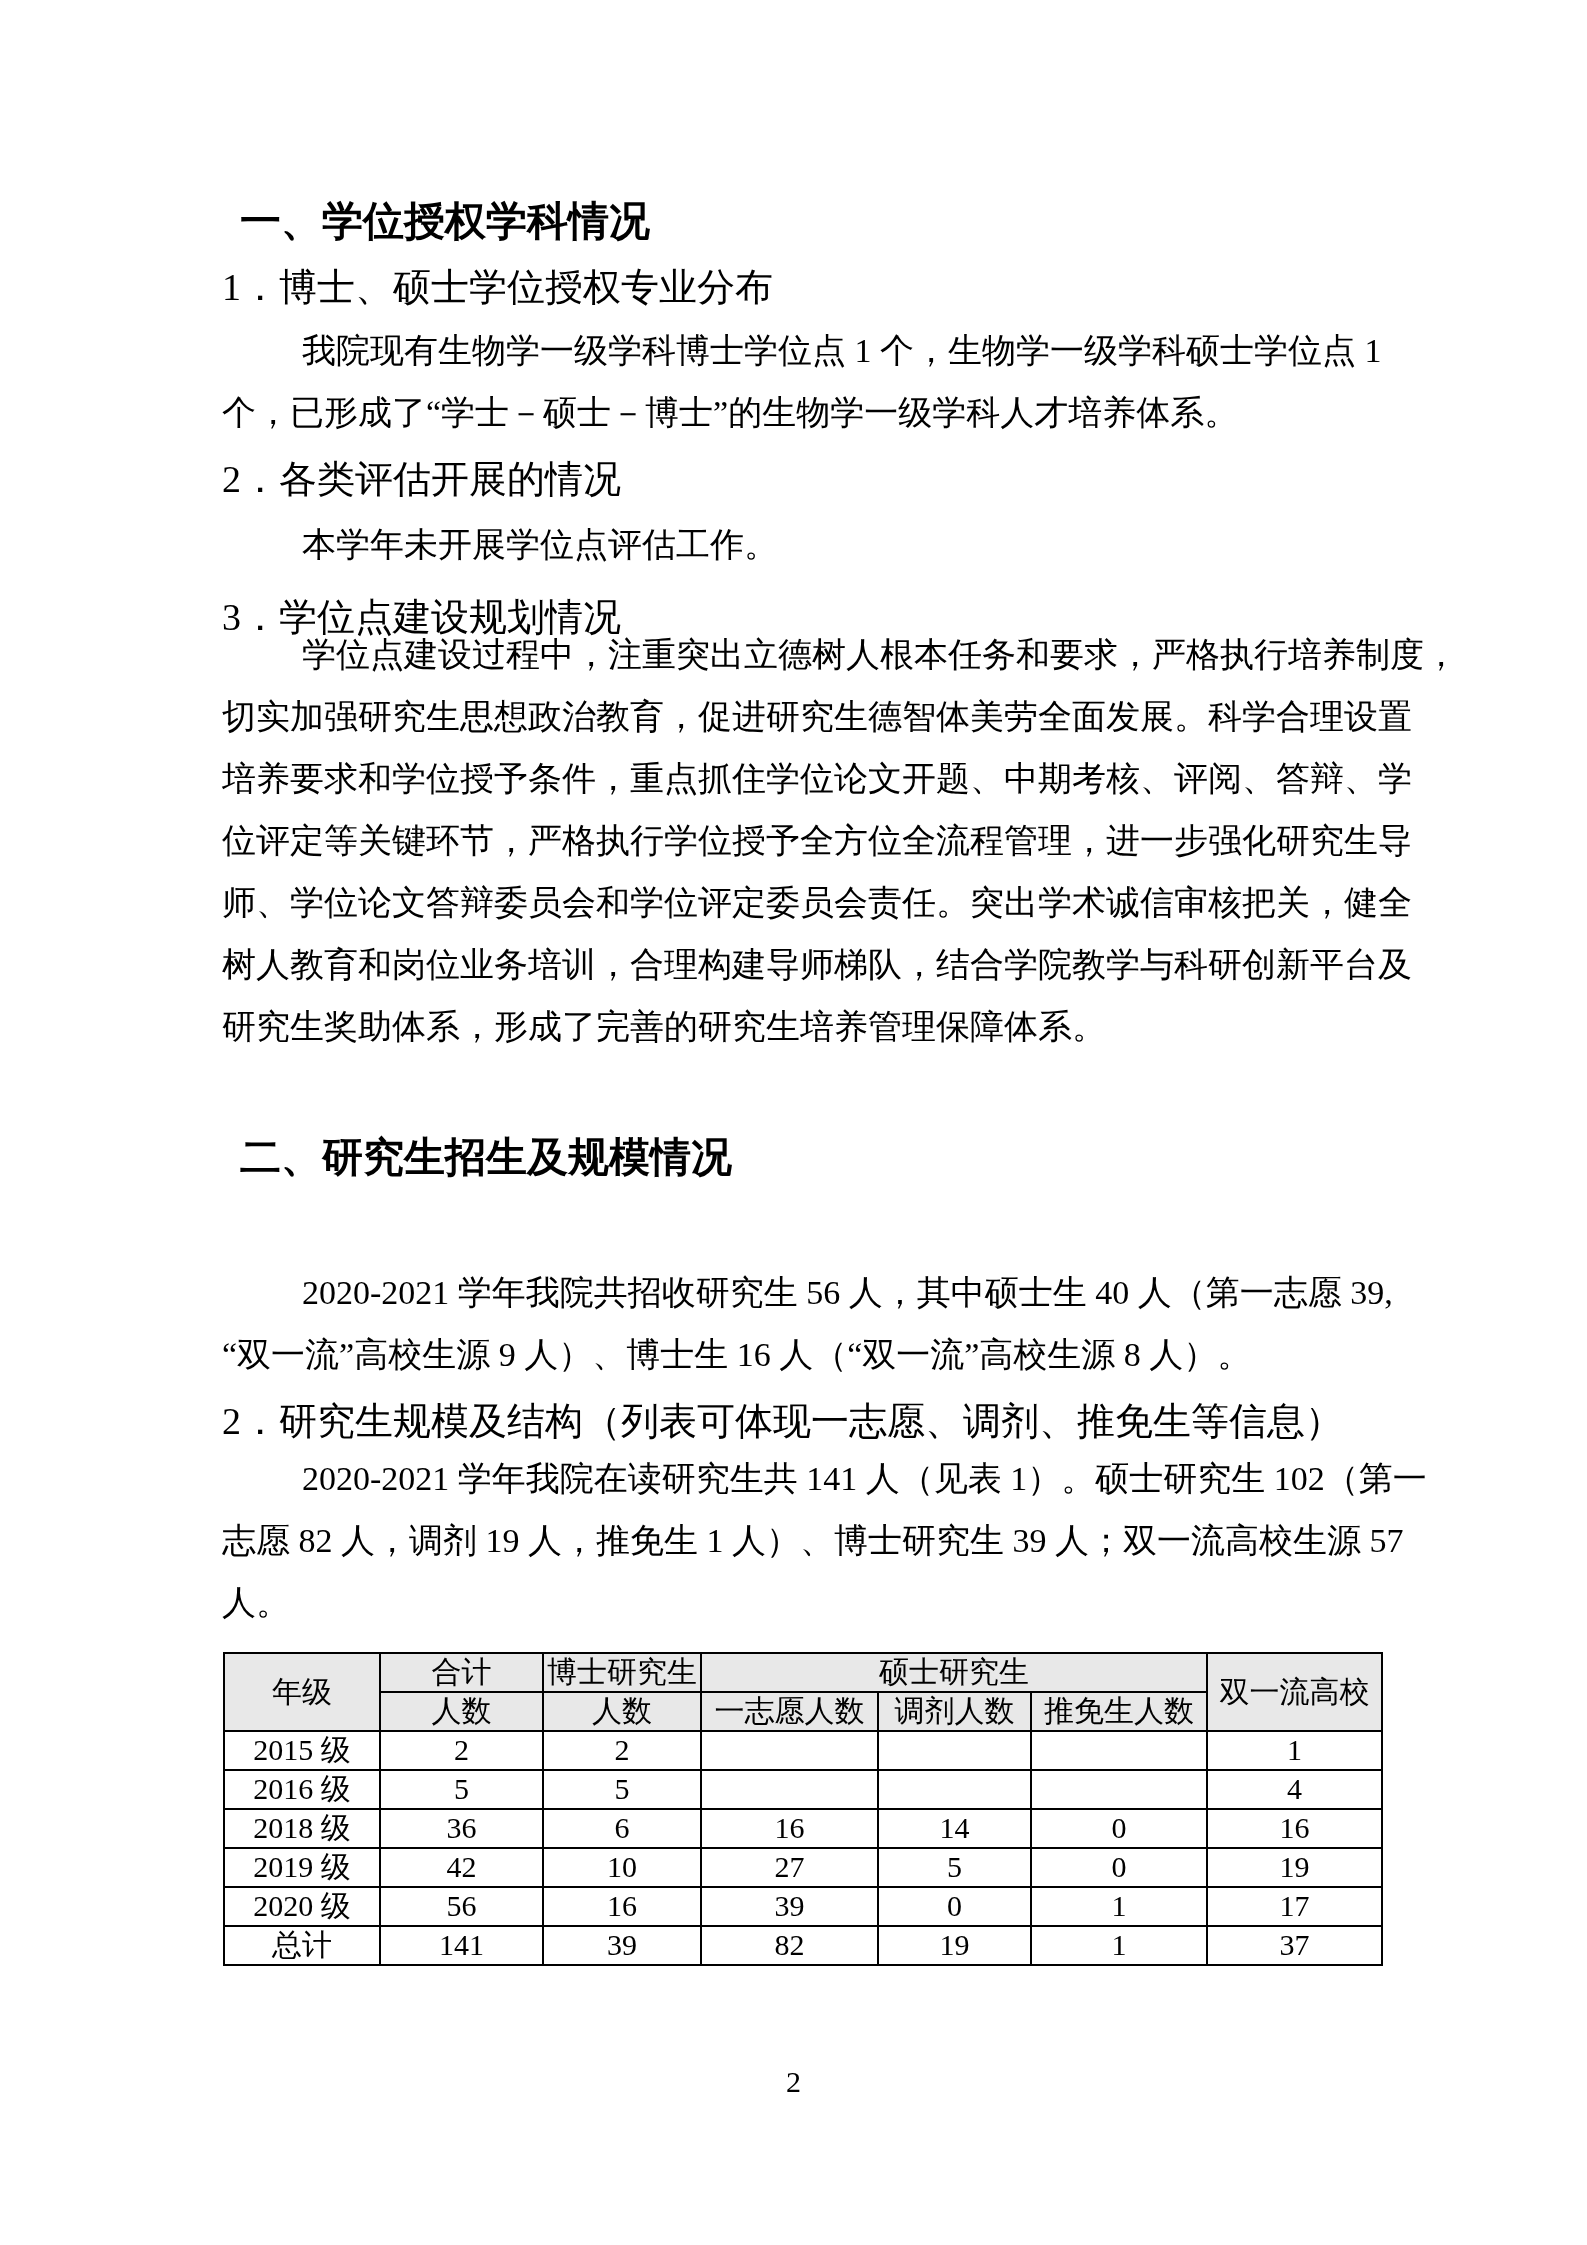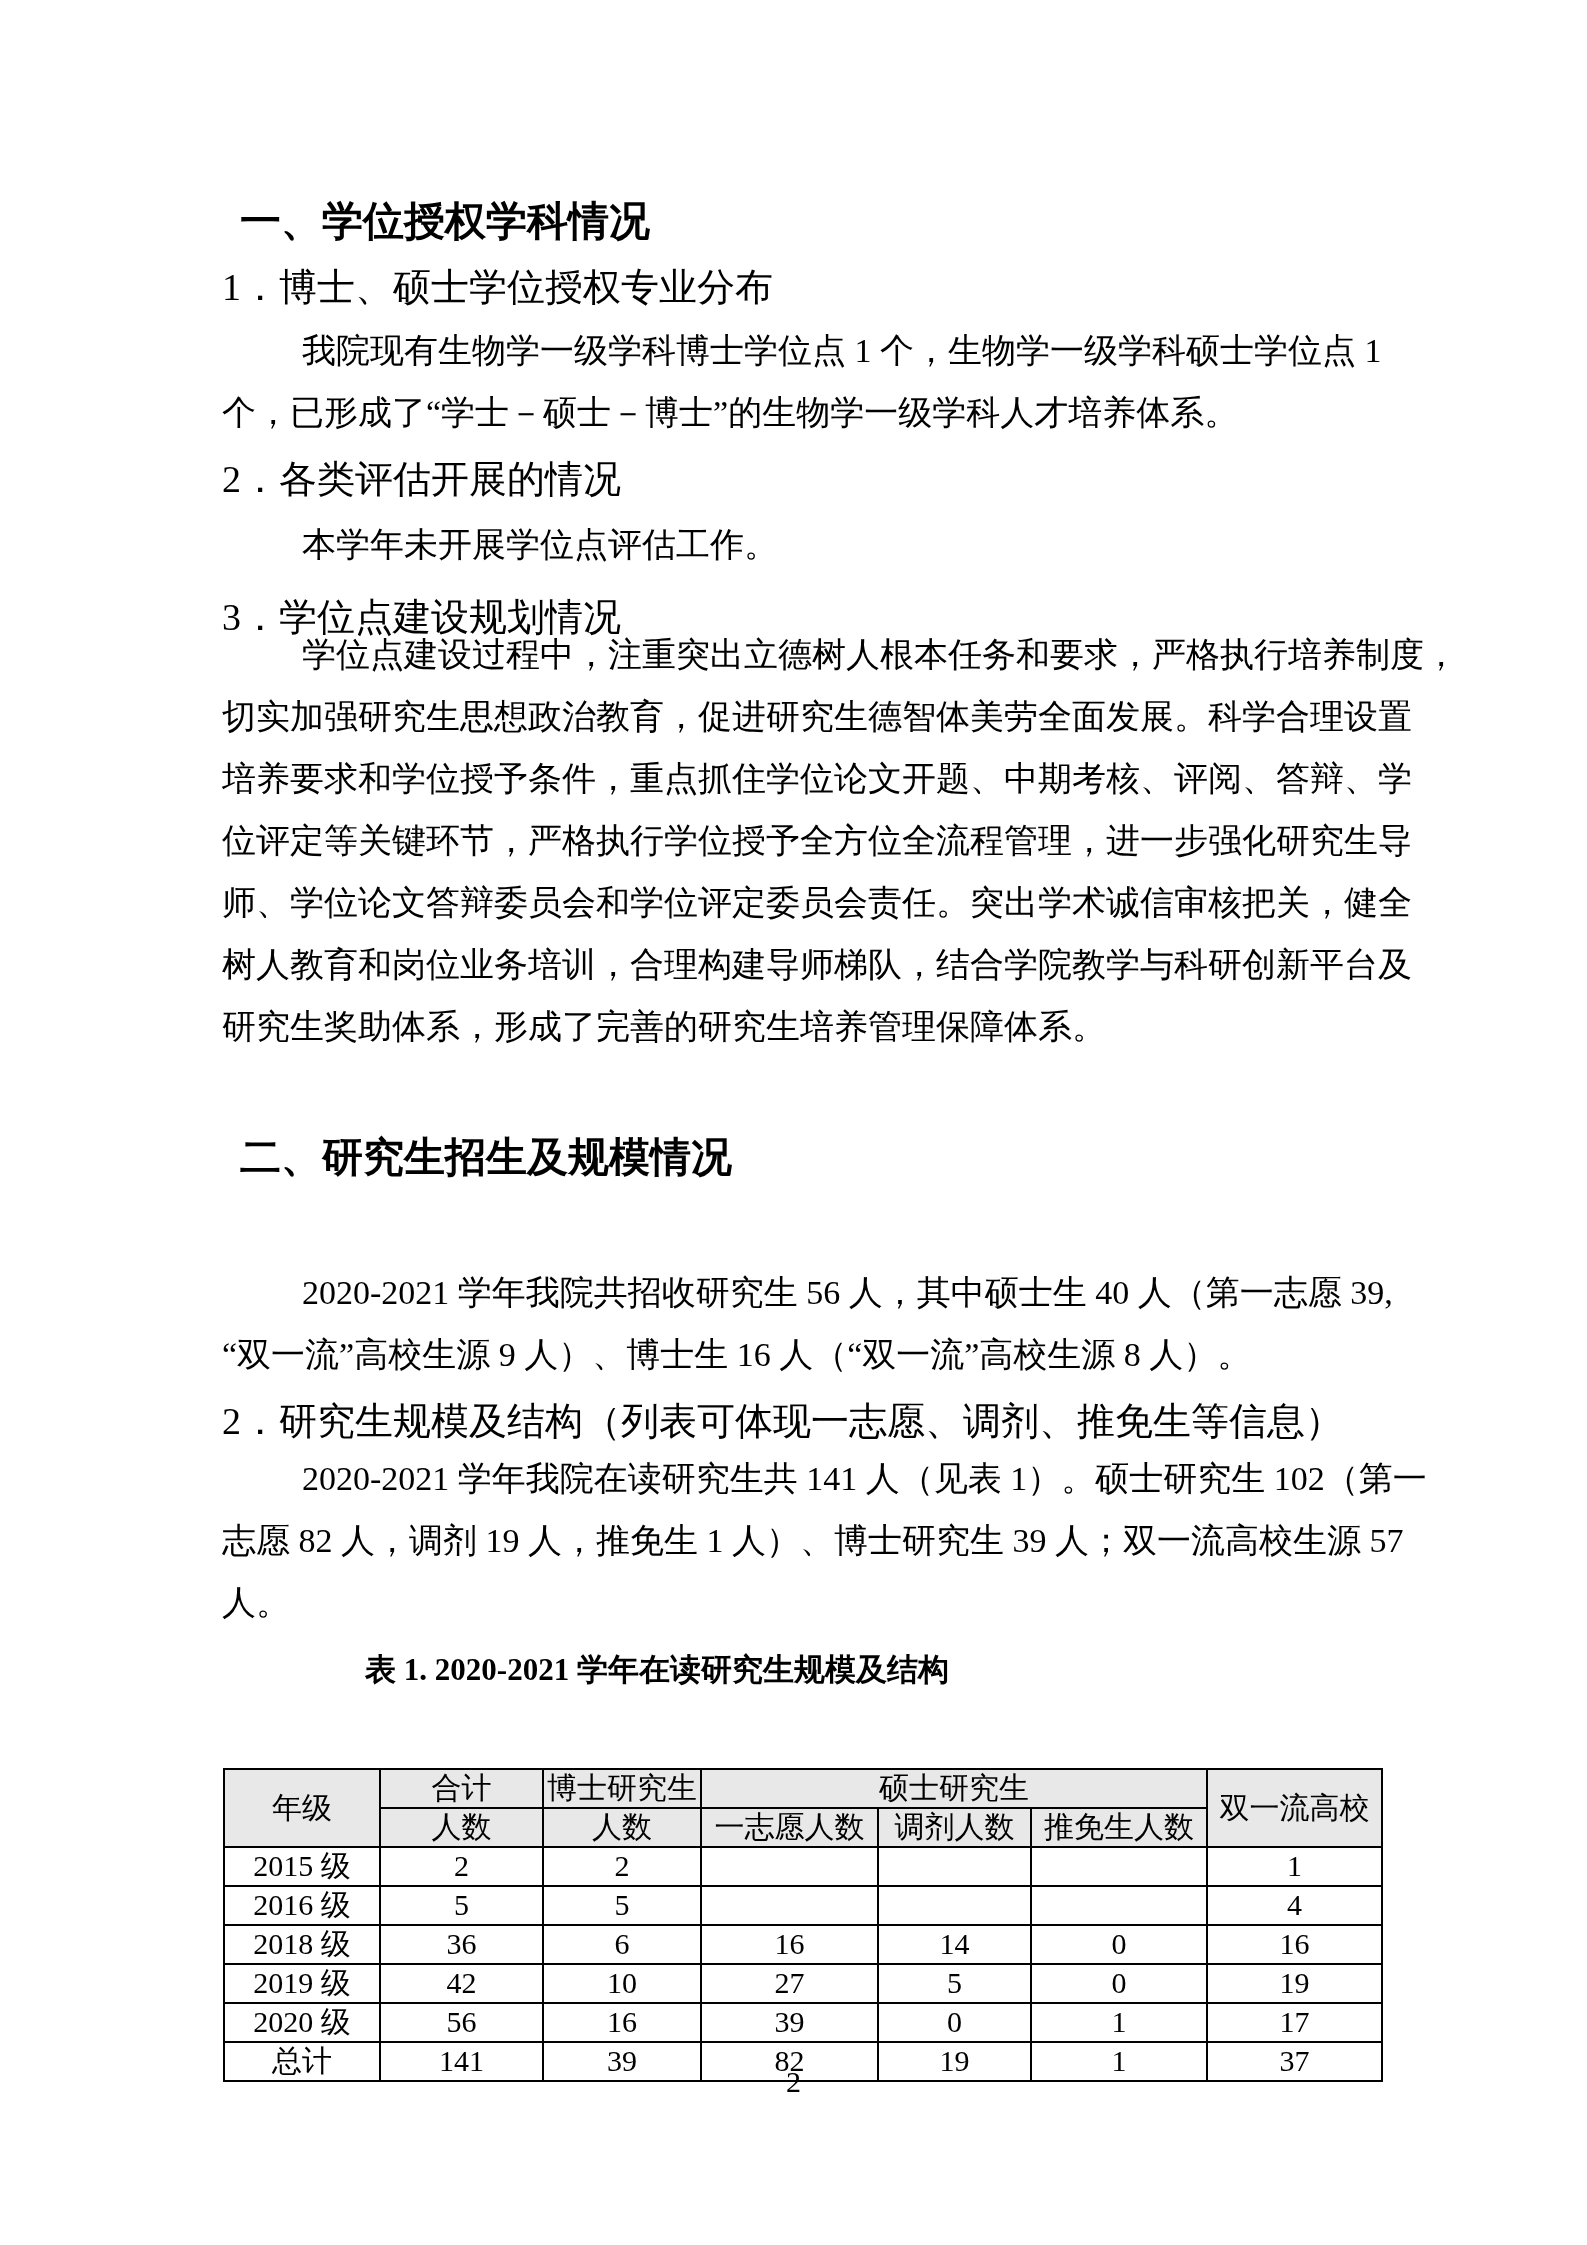--- a/index.html
+++ b/index.html
@@ -87,21 +87,21 @@
   <div class="abs item" style="top:1390px; left:222px;text-align:right;">2．研究生规模及结构（列表可体现一志愿、调剂、推免生等信息）</div>
 
   <div class="abs" style="top:1448px; left:222px;">
     <div class="pline indent">2020-2021 学年我院在读研究生共 141 人（见表 1）。硕士研究生 102（第一</div>
     <div class="pline">志愿 82 人，调剂 19 人，推免生 1 人）、博士研究生 39 人；双一流高校生源 57</div>
     <div class="pline">人。</div>
   </div>
 
   <div class="abs caption" style="top:1645px;">表 1. 2020-2021 学年在读研究生规模及结构</div>
 
-  <div class="abs" style="top:1768px; left:223px;">
+  <div class="abs" style="top:1652px; left:223px;">
     <table class="rtable">
       <colgroup>
         <col style="width:156px">
           <col style="width:163px">
           <col style="width:158px">
         <col style="width:177px">
           <col style="width:153px">
           <col style="width:176px">
         <col style="width:175px">
       </colgroup>

